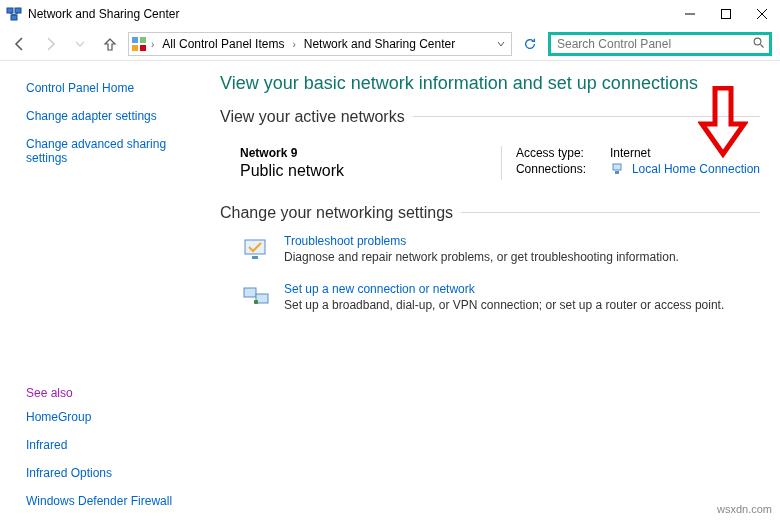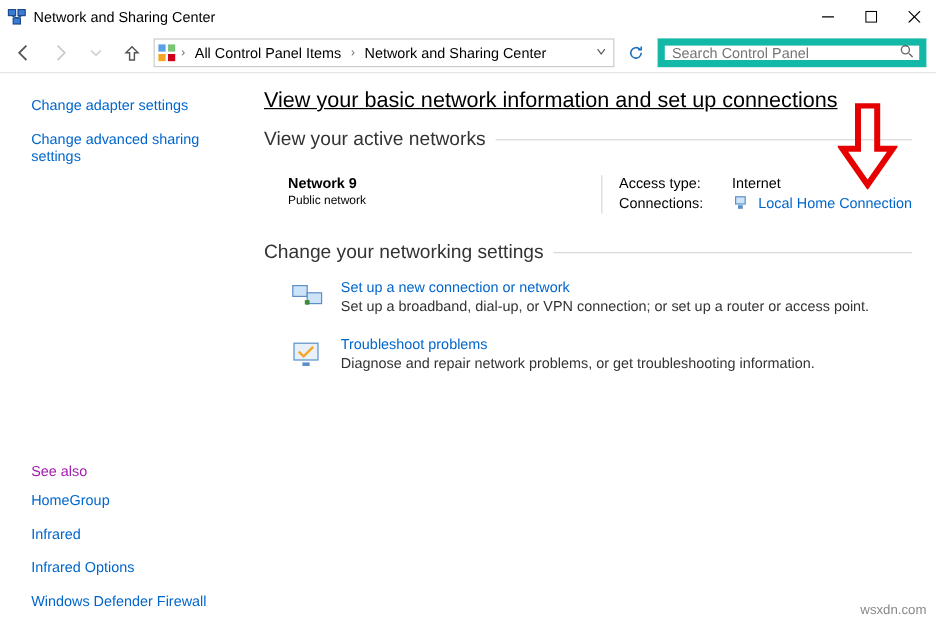--- a/index.html
+++ b/index.html
@@ -86,21 +86,21 @@
     width: 24px;
     height: 24px;
     display: flex;
     align-items: center;
     justify-content: center;
     color: #1b6fbb;
   }
   .searchbox {
     display: flex;
     align-items: center;
-    border: 6px solid #14b8a6;
+    border: 3px solid #14b8a6;
     height: 24px;
     width: 224px;
     padding: 0 4px;
   }
   .searchbox input {
     border: none;
     outline: none;
     flex: 1;
     font-size: 12px;
     color: #888;
@@ -128,41 +128,40 @@
   .sidebar .seealso-hdr {
     color: #a21caf;
     margin-bottom: 10px;
     font-size: 12px;
   }
   .main {
     flex: 1;
     padding: 12px 20px 10px 10px;
   }
   .main-title {
-    color: #000000;
+    color: #0f766e;
     font-size: 18px;
     font-weight: 400;
     margin-bottom: 14px;
-    text-decoration: underline;
   }
   .section-label {
     font-size: 16px;
     color: #333;
     margin-bottom: 2px;
   }
   .sec-top { display: flex; align-items: stretch; }
   .sec-line { flex: 1; border-bottom: 1px solid #d9d9d9; height: 9px; }
   .netrow {
     display: flex;
     margin-top: 18px;
     margin-bottom: 24px;
   }
   .netleft { padding-left: 20px; flex: 1; }
   .netleft .nname { font-weight: 600; font-size: 12px; }
-  .netleft .ntype { font-size: 10px; margin-top: 2px; }
+  .netleft .ntype { font-size: 16px; margin-top: 2px; }
   .netright {
     border-left: 1px solid #d9d9d9;
     padding-left: 14px;
     font-size: 12px;
     min-width: 235px;
   }
   .kvrow { display: flex; gap: 8px; margin-bottom: 2px; align-items: center; }
   .kvrow .k { width: 86px; }
   .link { color: #0066cc; cursor: pointer; }
   .chgrow {
@@ -288,20 +287,21 @@
         </svg>
     </span>
   </div>
 </div>
 
 <div class="hr"></div>
 
 <div class="body">
 
   <div class="sidebar">
+    <div class="sidelink">Control Panel Home</div>
     <div class="sidelink">Change adapter settings</div>
     <div class="sidelink" style="max-width:160px;">Change advanced sharing settings</div>
     <div class="spacer"></div>
     <div class="seealso-hdr">See also</div>
     <div class="sidelink">HomeGroup</div>
     <div class="sidelink">Infrared</div>
     <div class="sidelink">Infrared Options</div>
     <div class="sidelink">Windows Defender Firewall</div>
   </div>
 
@@ -337,42 +337,42 @@
     </div>
 
     <div class="sec-top">
       <div class="section-label">Change your networking settings</div>
       <div class="sec-line" style="margin-left:8px;"></div>
     </div>
 
     <div class="chgrow">
       <div class="chgicon">
         <svg width="32" height="32" viewBox="0 0 32 32">
+          <rect x="5" y="6" width="20" height="14" fill="#e8f0fa" stroke="#5a8fc7"></rect>
+          <rect x="12" y="22" width="6" height="3" fill="#5a8fc7"></rect>
+          <path d="M9 13 L13 17 L21 9" fill="none" stroke="#f5a623" stroke-width="2"></path>
+        </svg>
+      </div>
+      <div class="chgtext">
+        <div class="chead">Troubleshoot problems</div>
+        <div class="cdesc">Diagnose and repair network problems, or get troubleshooting information.</div>
+      </div>
+    </div>
+
+    <div class="chgrow">
+      <div class="chgicon">
+        <svg width="32" height="32" viewBox="0 0 32 32">
           <rect x="4" y="6" width="12" height="9" fill="#cde3f7" stroke="#5a8fc7"></rect>
           <rect x="16" y="12" width="12" height="9" fill="#cde3f7" stroke="#5a8fc7"></rect>
           <path d="M14 20 L18 20 M16 18 L16 22" stroke="#3c8c3c" stroke-width="3"></path>
         </svg>
       </div>
       <div class="chgtext">
         <div class="chead">Set up a new connection or network</div>
         <div class="cdesc">Set up a broadband, dial-up, or VPN connection; or set up a router or access point.</div>
-      </div>
-    </div>
-
-    <div class="chgrow">
-      <div class="chgicon">
-        <svg width="32" height="32" viewBox="0 0 32 32">
-          <rect x="5" y="6" width="20" height="14" fill="#e8f0fa" stroke="#5a8fc7"></rect>
-          <rect x="12" y="22" width="6" height="3" fill="#5a8fc7"></rect>
-          <path d="M9 13 L13 17 L21 9" fill="none" stroke="#f5a623" stroke-width="2"></path>
-        </svg>
-      </div>
-      <div class="chgtext">
-        <div class="chead">Troubleshoot problems</div>
-        <div class="cdesc">Diagnose and repair network problems, or get troubleshooting information.</div>
       </div>
     </div>
   </div>
 </div>
 
 <div class="red-arrow">
   <svg width="50" height="72" viewBox="0 0 50 72">
     <path d="M17 2 L33 2 L33 38 L46 38 L25 68 L4 38 L17 38 Z" fill="none" stroke="#e60000" stroke-width="5" stroke-linejoin="miter"></path>
   </svg>
 </div>

